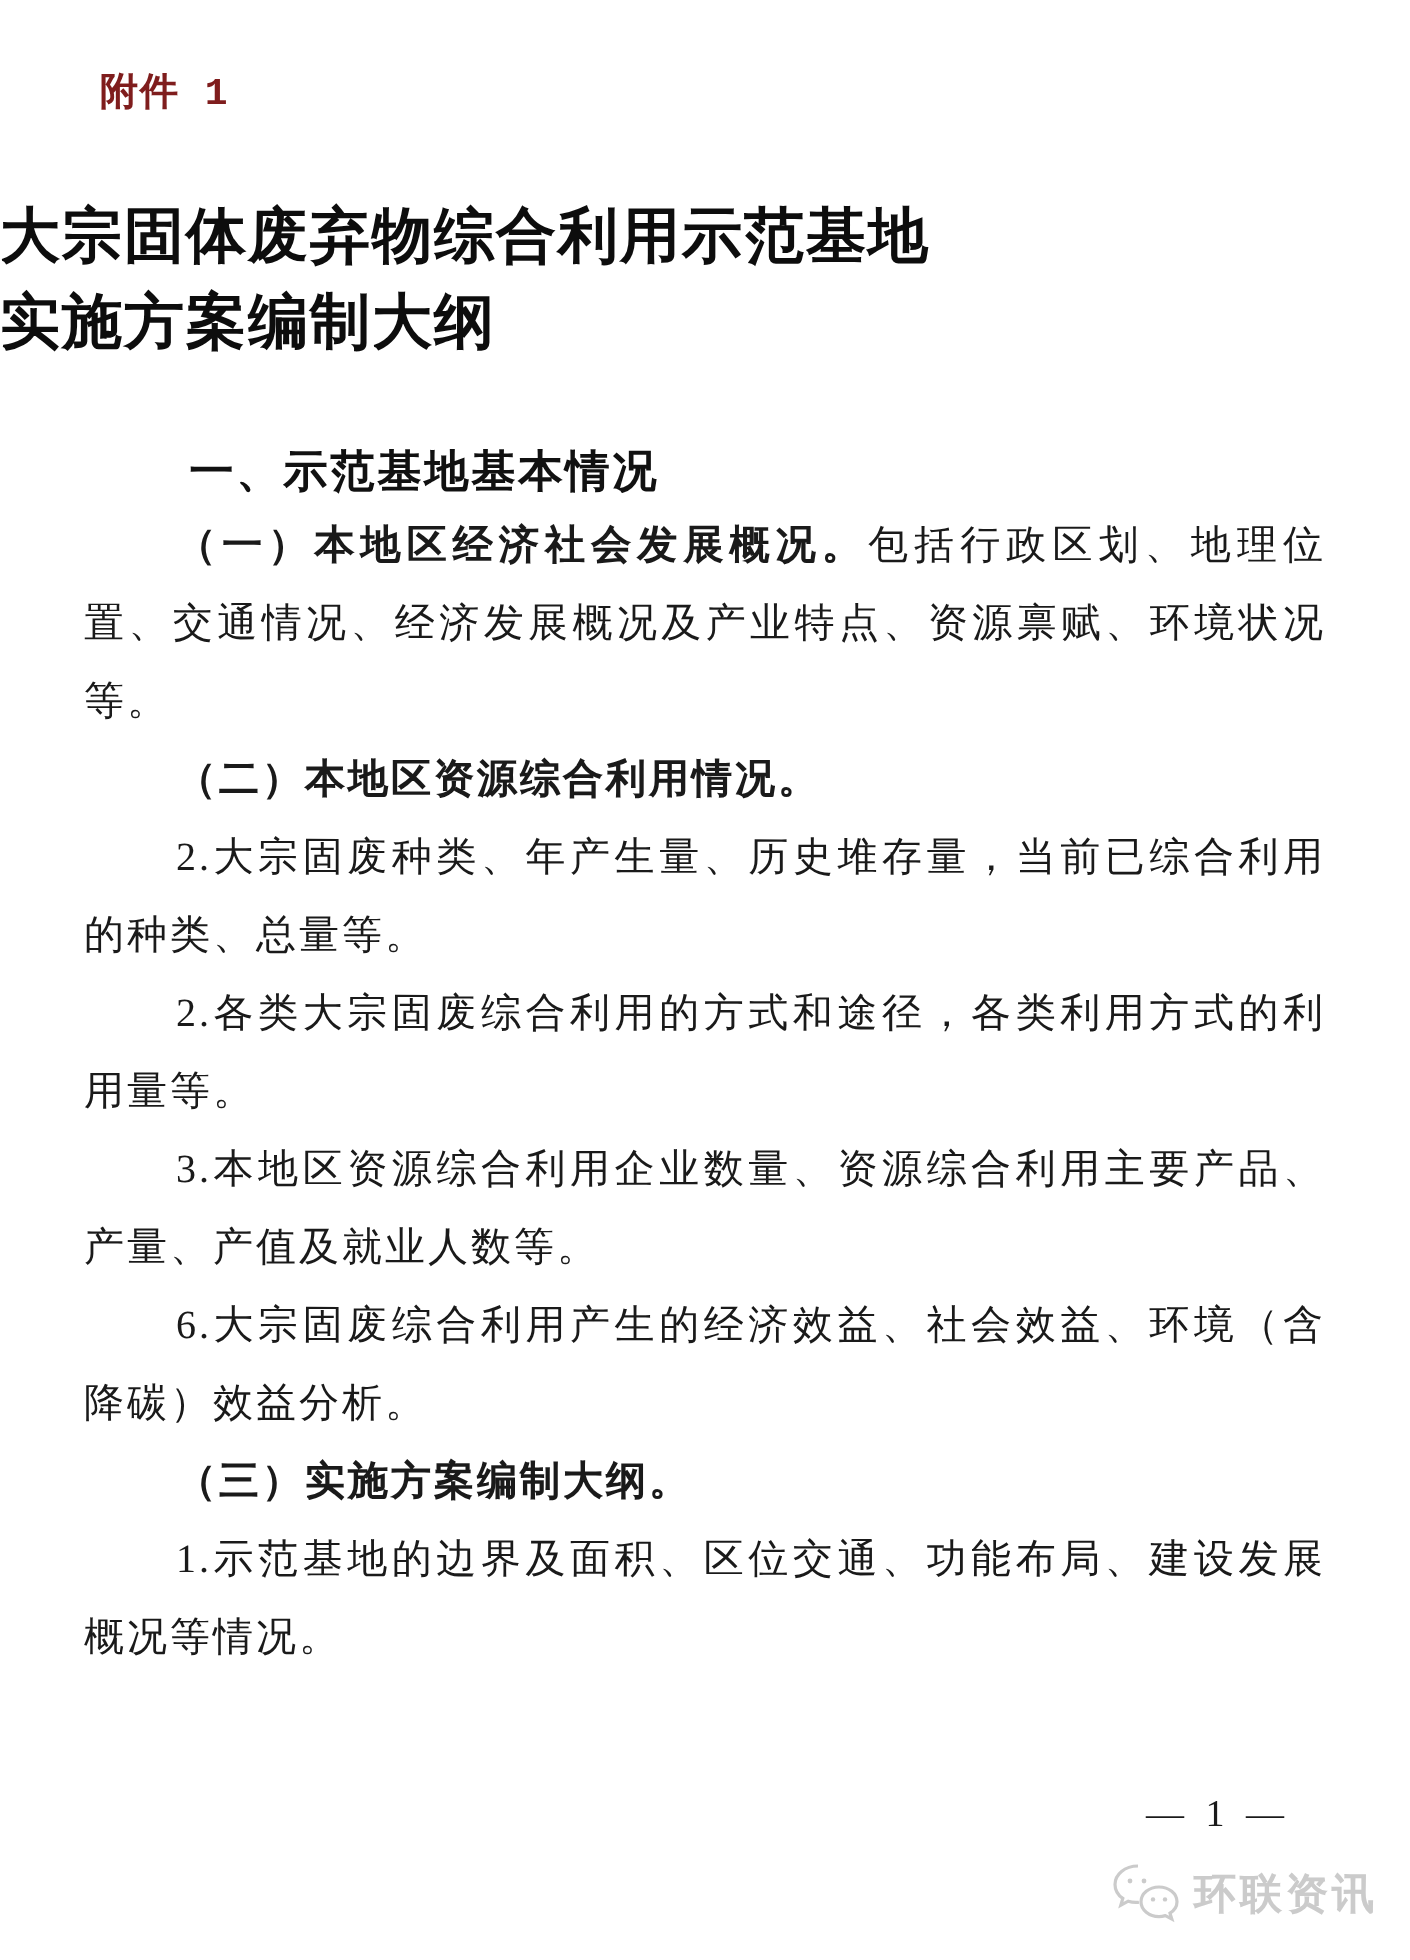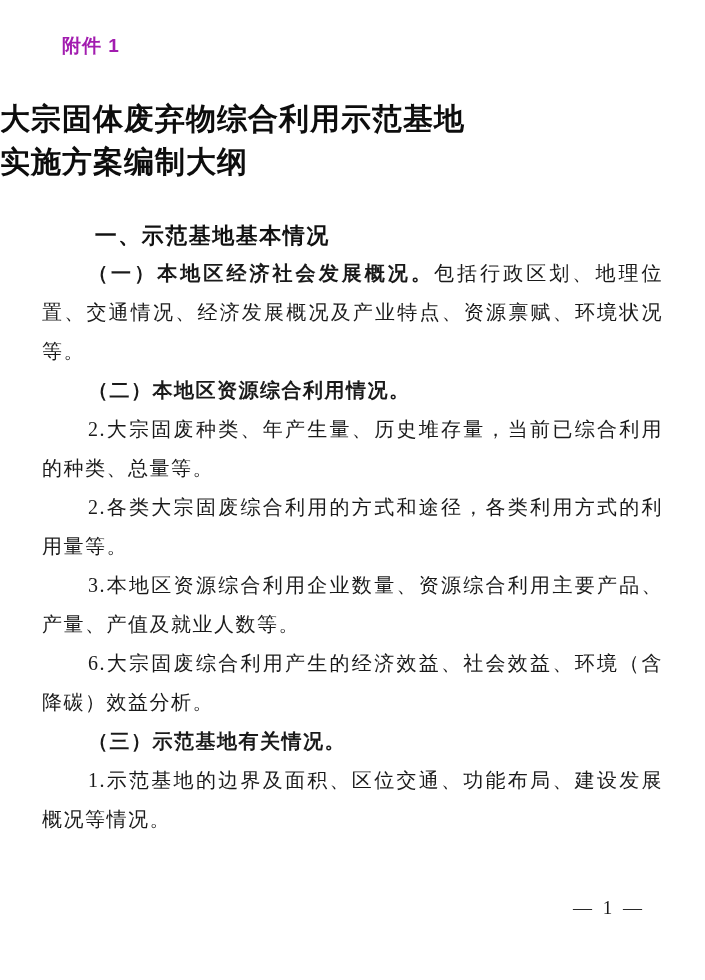--- a/index.html
+++ b/index.html
@@ -11,27 +11,27 @@
     width: 705px;
     height: 980px;
     background: #ffffff;
     overflow: hidden;
     color: #161616;
     font-family: "Liberation Serif", "DejaVu Serif", serif;
   }
 
   .attachment-label {
     position: absolute;
-    left: 62px;
+    left: 50px;
     top: 33px;
     font-size: 19px;
     font-weight: bold;
-    font-family: Liberation Sans, sans-serif;
+    font-family: Liberation Mono, monospace;
     letter-spacing: 1px;
-    color: #a21caf;
+    color: #7f1d1d;
   }
 
   .doc-title {
     position: absolute;
     top: 97px;
     left: 0;
     width: 100%;
     text-align: left;
     font-family: "Liberation Serif", "DejaVu Serif", serif;
     font-weight: bold;
@@ -131,23 +131,38 @@
     <p>
       <span>2.各类大宗固废综合利用的方式和途径，各类利用方式的利用量等。</span>
     </p>
     <p>
       <span>3.本地区资源综合利用企业数量、资源综合利用主要产品、产量、产值及就业人数等。</span>
     </p>
     <p>
       <span>6.大宗固废综合利用产生的经济效益、社会效益、环境（含降碳）效益分析。</span>
     </p>
     <p>
-      <span class="lead">（三）示范基地有关情况。</span><span></span>
+      <span class="lead">（三）实施方案编制大纲。</span><span></span>
     </p>
     <p>
       <span>1.示范基地的边界及面积、区位交通、功能布局、建设发展概况等情况。</span>
     </p>
   </div>
 
   <div class="page-number">— 1 —</div>
 
+  <div class="watermark">
+    <span>
+      <svg width="34" height="32" viewBox="0 0 34 32" fill="none" xmlns="http://www.w3.org/2000/svg">
+
+        <path d="M13 2 C6.4 2 1.5 6.2 1.5 11.2 c0 2.8 1.5 5.3 3.9 7 l-1 3.4 3.7-2 c1.2 0.4 2.5 0.6 3.9 0.6 0.5 0 1 0 1.5-0.1" stroke="#cbcbcb" stroke-width="1.6" fill="none"></path>
+        <circle cx="9" cy="9.5" r="1.2" fill="#cbcbcb"></circle>
+        <circle cx="16" cy="9.5" r="1.2" fill="#cbcbcb"></circle>
+
+        <path d="M23.5 12.5 c-5 0-9 3.3-9 7.4 0 4.1 4 7.4 9 7.4 1.1 0 2.2-0.2 3.2-0.5 l3.2 1.7-0.9-2.9 c2.1-1.3 3.5-3.4 3.5-5.7 0-4.1-4-7.4-9-7.4z" stroke="#cbcbcb" stroke-width="1.6" fill="none"></path>
+        <circle cx="20.5" cy="18.7" r="1.1" fill="#cbcbcb"></circle>
+        <circle cx="26.5" cy="18.7" r="1.1" fill="#cbcbcb"></circle>
+      </svg>
+    </span>
+    <span class="wm-text">环联资讯</span>
+  </div>
 
 </div>
 
 </body></html>

